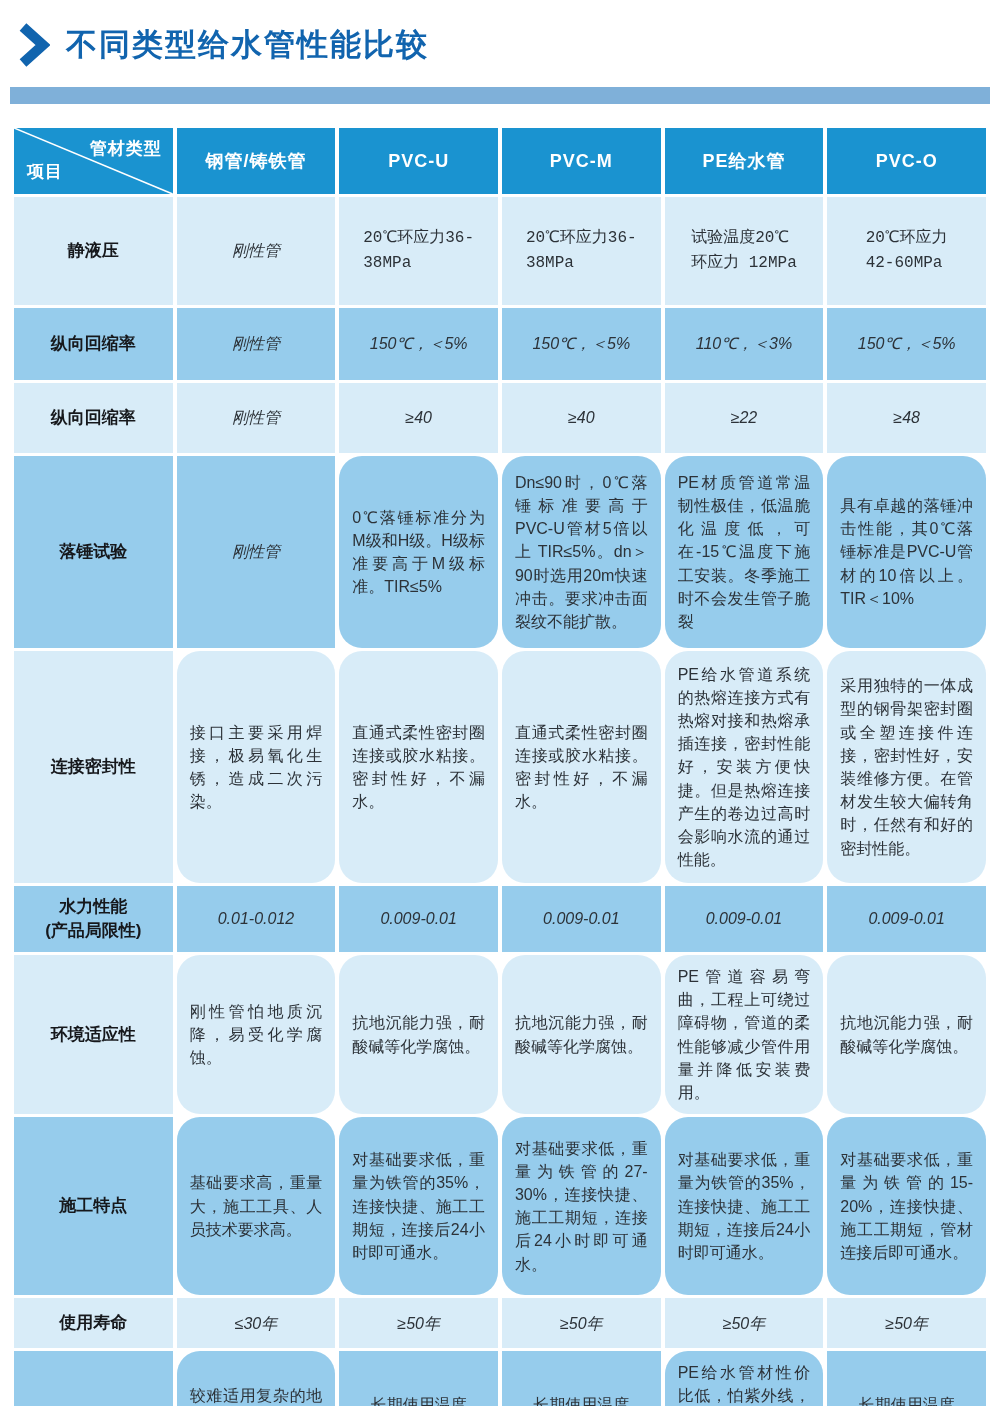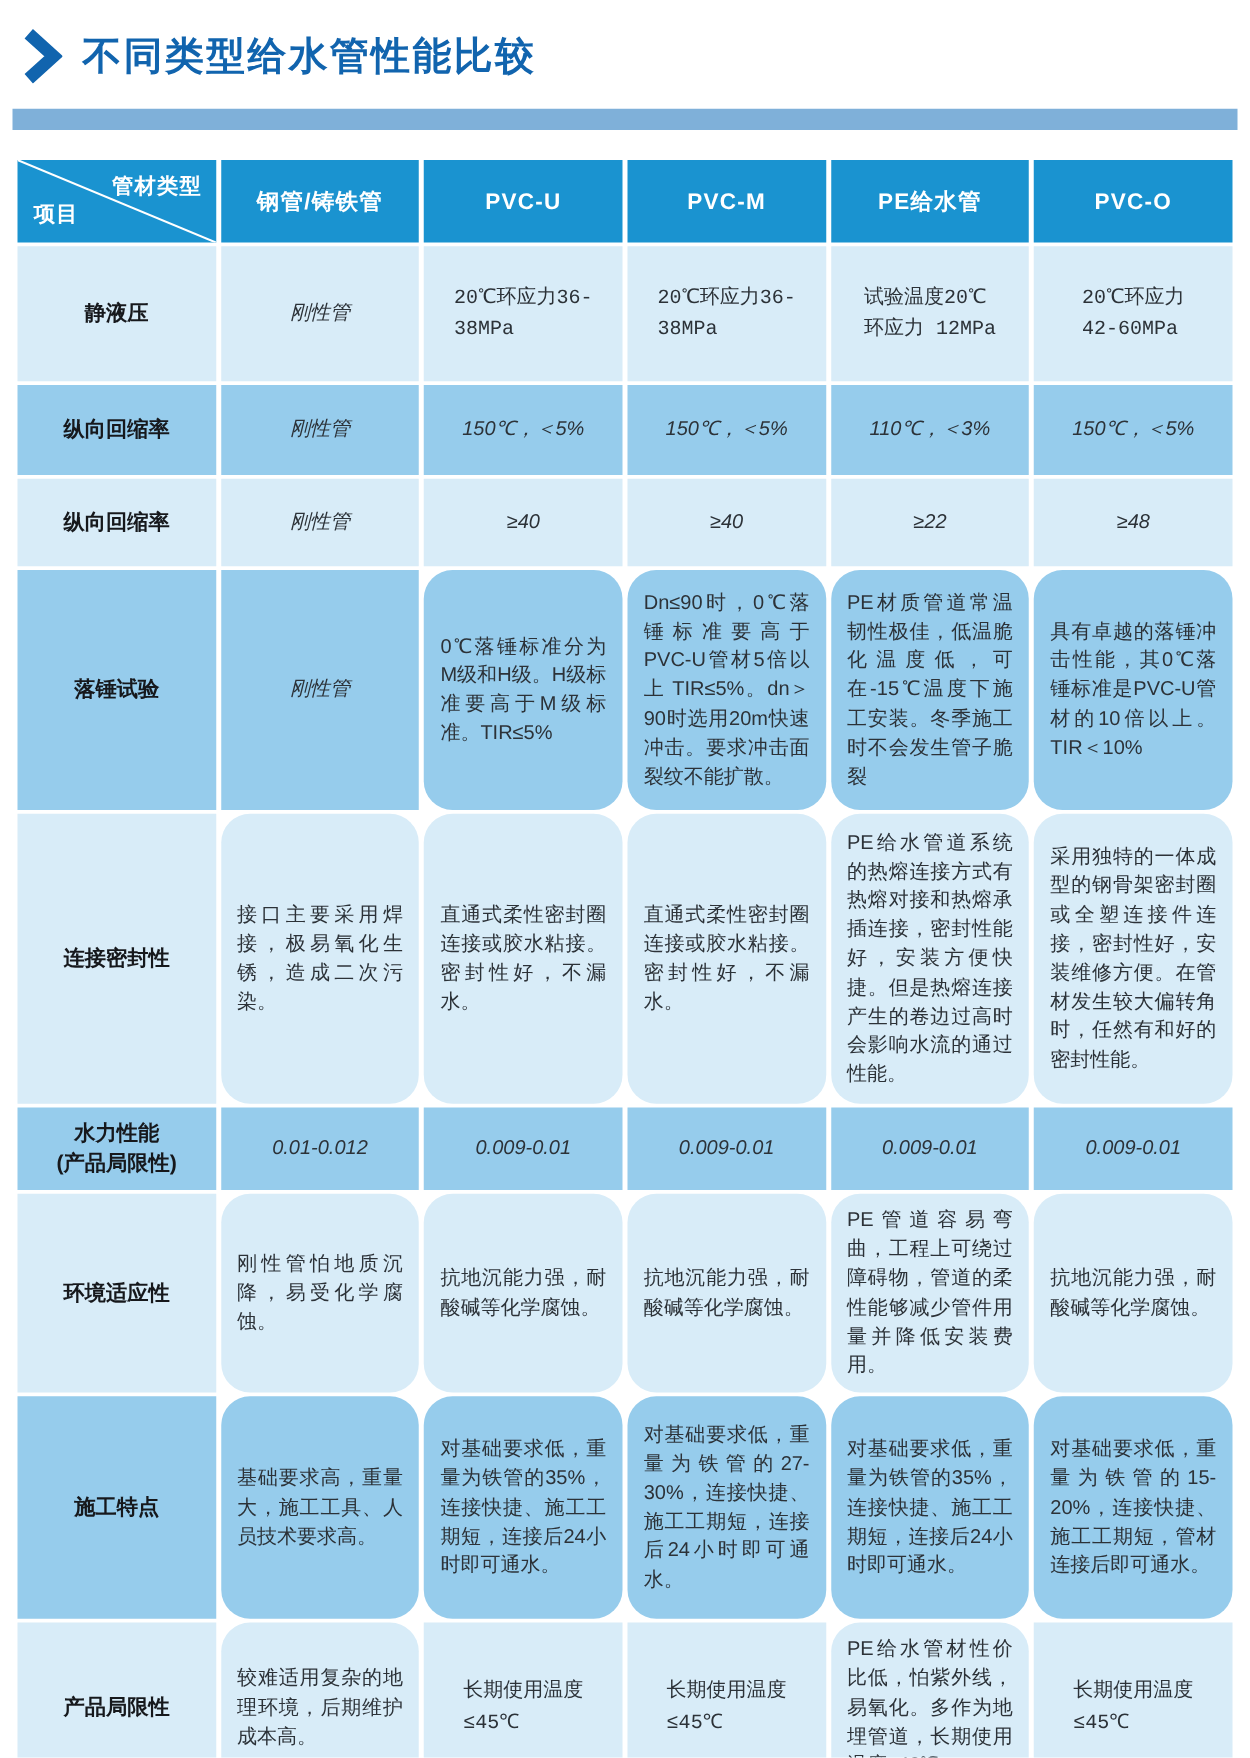--- a/index.html
+++ b/index.html
@@ -164,20 +164,28 @@
         </tr>
         <tr>
           <th class="row-label">施工特点</th>
           <td class="para">基础要求高，重量大，施工工具、人员技术要求高。</td>
           <td class="para">对基础要求低，重量为铁管的35%，连接快捷、施工工期短，连接后24小时即可通水。</td>
           <td class="para">对基础要求低，重量为铁管的27-30%，连接快捷、施工工期短，连接后24小时即可通水。</td>
           <td class="para">对基础要求低，重量为铁管的35%，连接快捷、施工工期短，连接后24小时即可通水。</td>
           <td class="para">对基础要求低，重量为铁管的15-20%，连接快捷、施工工期短，管材连接后即可通水。</td>
         </tr>
         <tr>
+          <th class="row-label">使用寿命</th>
+          <td class="center">≤30年</td>
+          <td class="center">≥50年</td>
+          <td class="center">≥50年</td>
+          <td class="center">≥50年</td>
+          <td class="center">≥50年</td>
+        </tr>
+        <tr>
           <th class="row-label">产品局限性</th>
           <td class="para">较难适用复杂的地理环境，后期维护成本高。</td>
           <td class="block"><span class="block-text">长期使用温度
 ≤45℃</span></td>
           <td class="block"><span class="block-text">长期使用温度
 ≤45℃</span></td>
           <td class="para">PE给水管材性价比低，怕紫外线，易氧化。多作为地埋管道，长期使用温度≤40℃。</td>
           <td class="block"><span class="block-text">长期使用温度
 ≤45℃</span></td>
         </tr>

